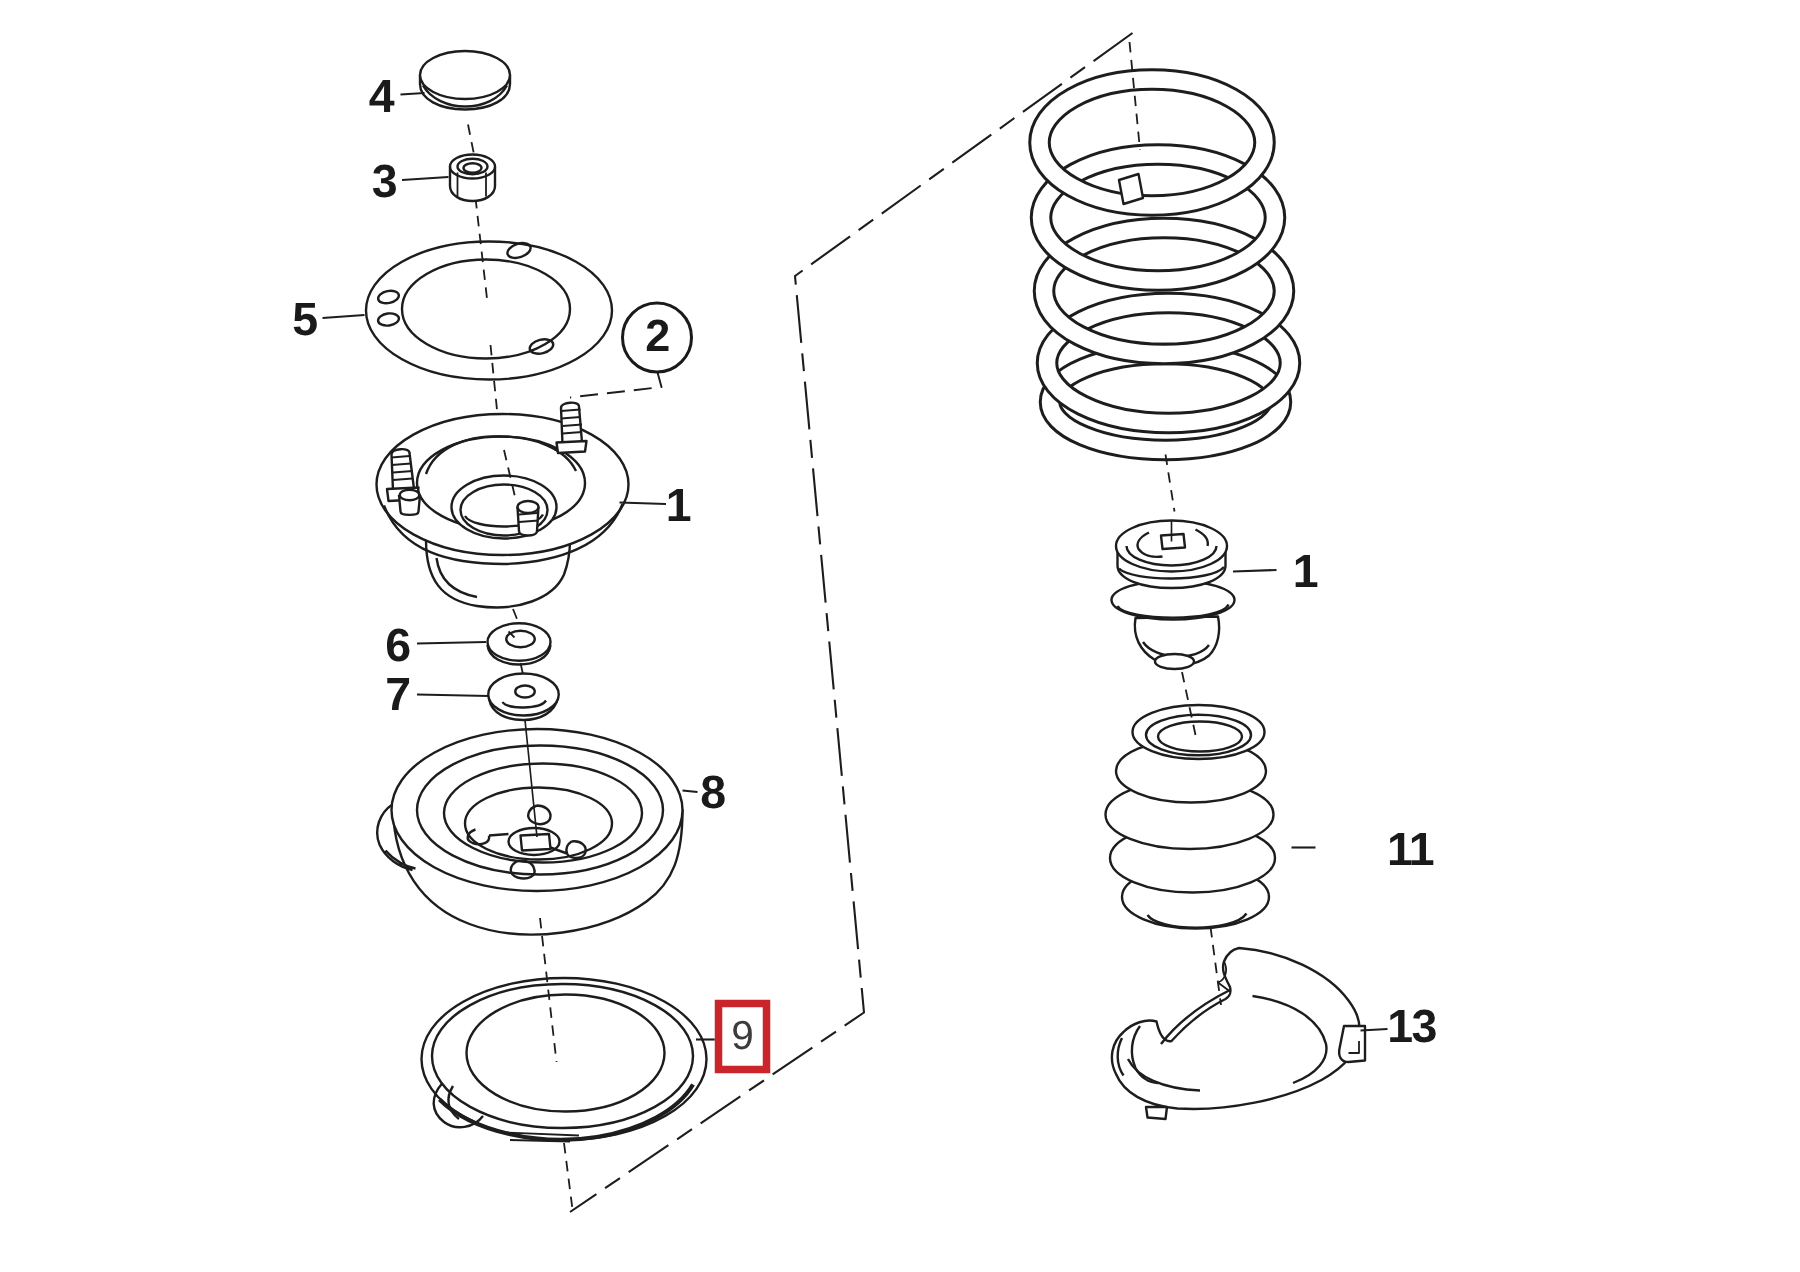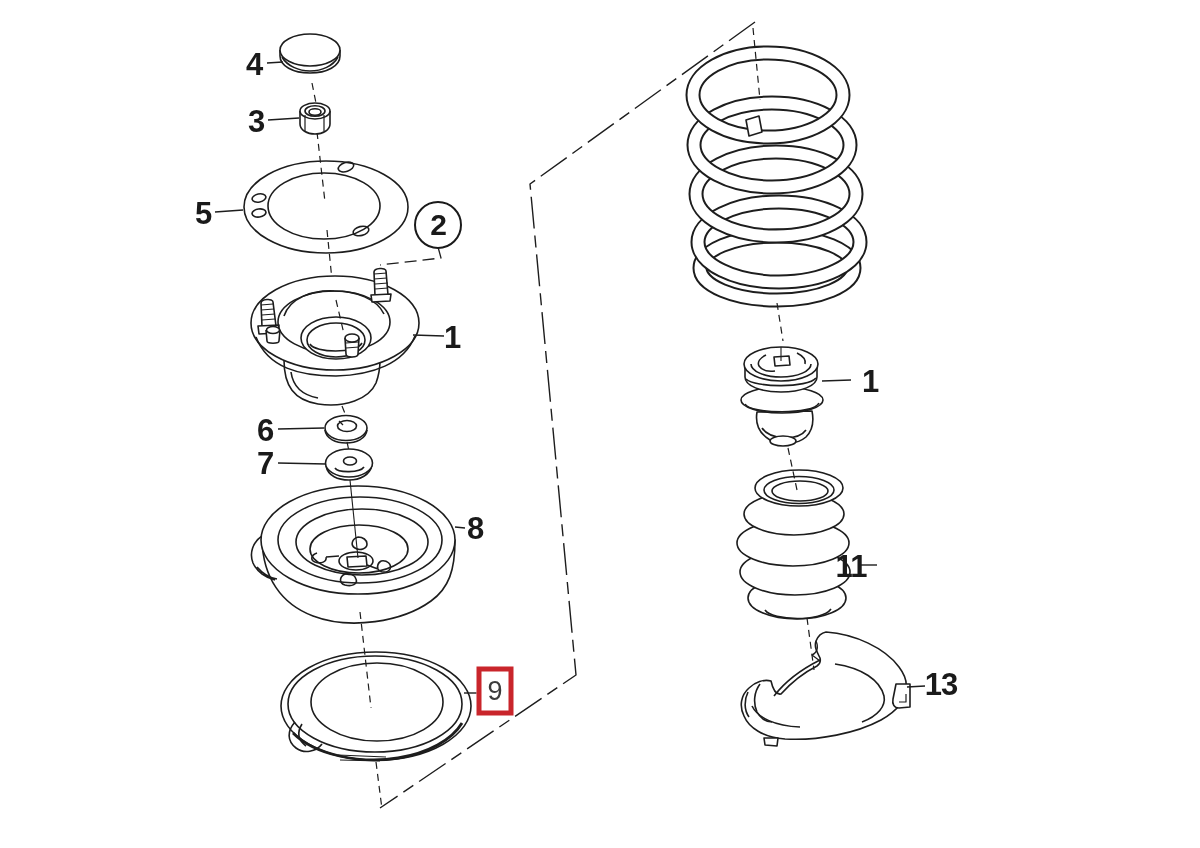--- a/index.html
+++ b/index.html
@@ -216,16 +216,16 @@
 <div class="part-label" style="left:452px;top:337px;">1</div>
 <div class="part-label circled" style="left:438px;top:225px;">2</div>
 <div class="part-label" style="left:256px;top:121px;">3</div>
 <div class="part-label" style="left:254px;top:64px;">4</div>
 <div class="part-label" style="left:203px;top:213px;">5</div>
 <div class="part-label" style="left:265px;top:430px;">6</div>
 <div class="part-label" style="left:265px;top:463px;">7</div>
 <div class="part-label" style="left:475px;top:528px;">8</div>
 <div class="part-label boxed" style="left:495px;top:691px;">9</div>
 <div class="part-label" style="left:870px;top:381px;">1</div>
-<div class="part-label" style="left:851px;top:566px;">11</div>
+<div class="part-label" style="left:940px;top:566px;">11</div>
 <div class="part-label" style="left:941px;top:684px;">13</div>
 
 </div>
 
 </body></html>

